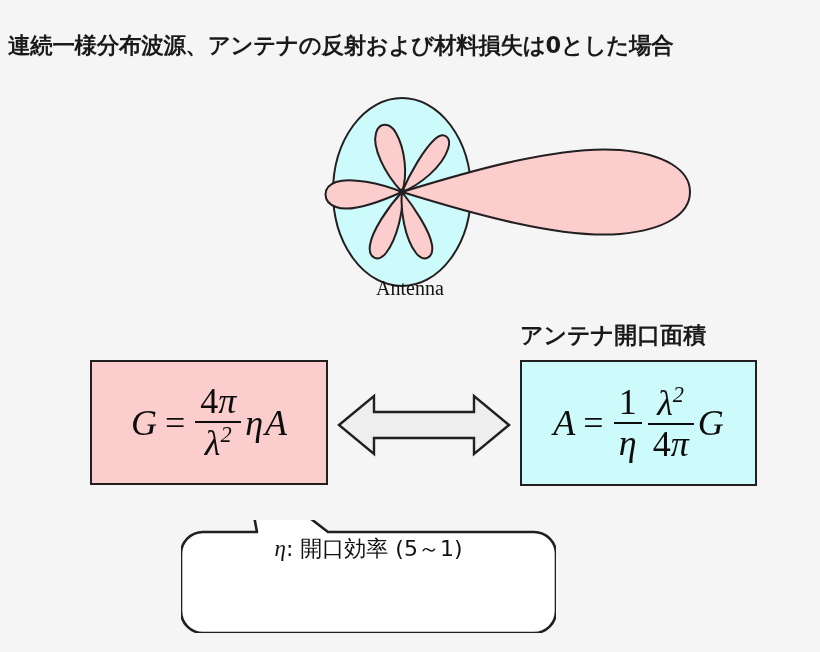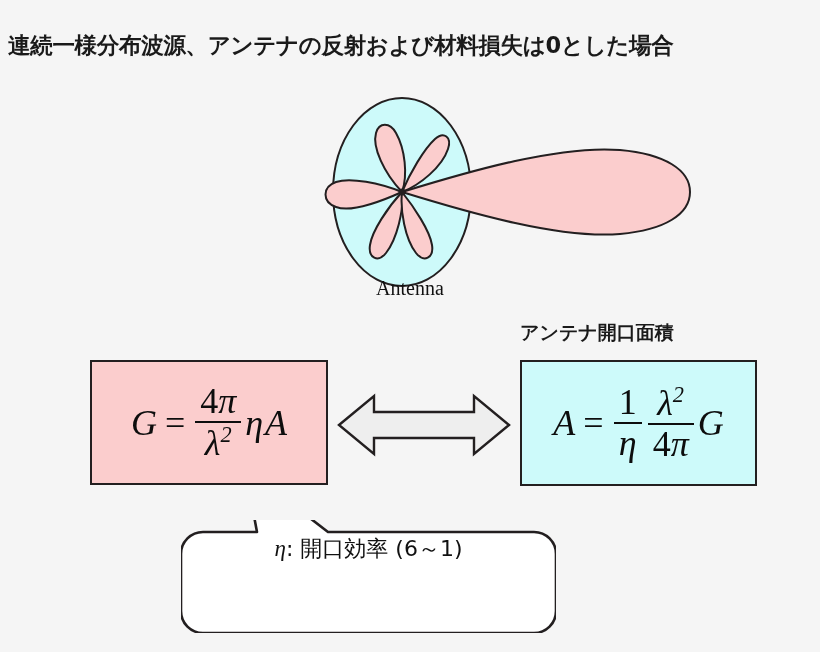--- a/index.html
+++ b/index.html
@@ -76,21 +76,21 @@
     width: 237px;
     height: 126px;
     background: #cdfafa;
   }
   .area-caption {
     position: absolute;
     left: 520px;
     top: 320px;
     width: 250px;
     font-family: "DejaVu Sans", "Liberation Sans", sans-serif;
-    font-size: 19px;
+    font-size: 23px;
     font-weight: 700;
     color: #1a1a1a;
     white-space: nowrap;
   }
 
   
   .eq {
     font-family: "Liberation Serif", "DejaVu Serif", serif;
     font-size: 36px;
     color: #0d0d0d;
@@ -234,16 +234,16 @@
     </div>
   </div>
 
   <div class="callout">
     <svg width="375" height="113" viewBox="0 0 375 113">
       <path d="M76,12 L64,-52 L147,12 L353,12 A22,22 0 0 1 375,34 L375,91 A22,22 0 0 1 353,113 L22,113 A22,22 0 0 1 0,91 L0,34 A22,22 0 0 1 22,12 Z" fill="#ffffff" stroke="#231f20" stroke-width="2.6" stroke-linejoin="round"></path>
     </svg>
   </div>
 
   <div class="callout-text">
-    <span class="cl-line"><span class="etasym">η</span><span>: 開口効率 (6～1)</span></span>
+    <span class="cl-line"><span class="etasym">η</span><span>: 開口効率 (5～1)</span></span>
   </div>
 
 </div>
 
 </body></html>

